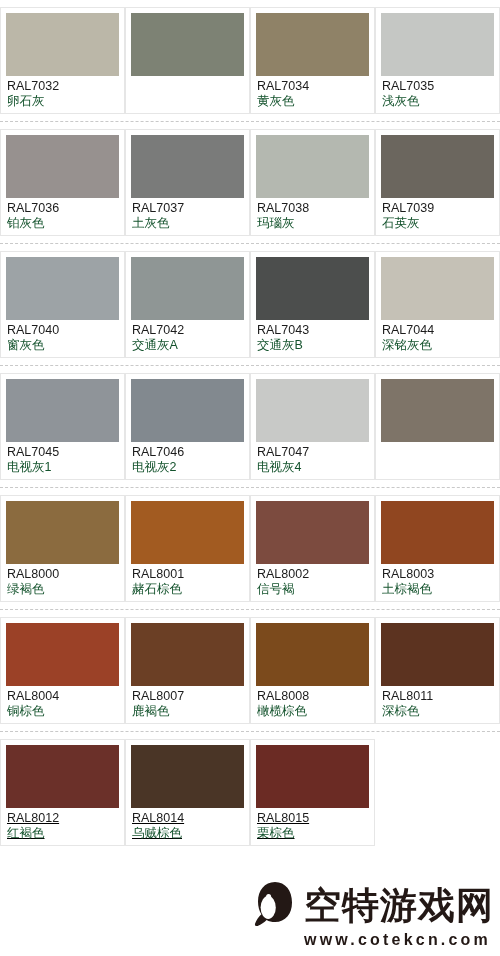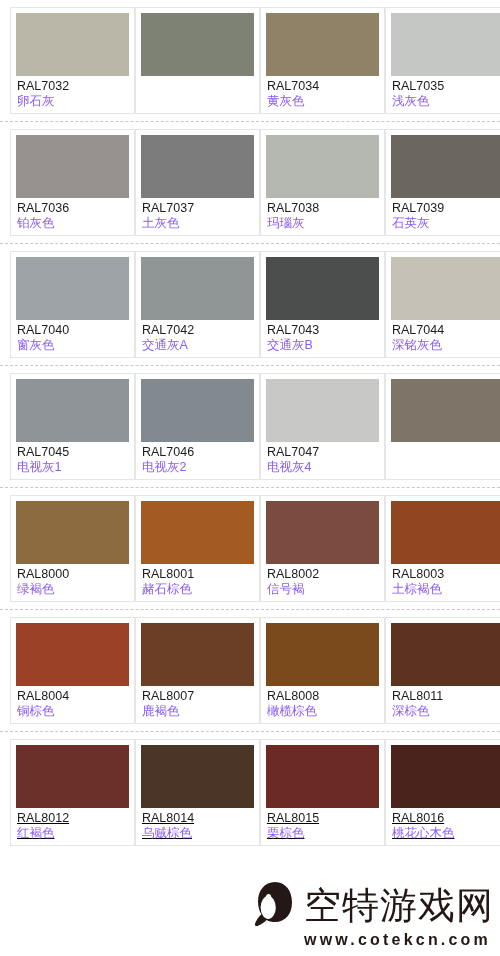--- a/index.html
+++ b/index.html
@@ -20,21 +20,21 @@
     display: flex;
     flex-direction: column;
     width: 500px;
   }
 
   .swatch-row {
     display: flex;
     flex-direction: row;
     width: 500px;
     border-bottom: 1px dashed #c9c9c9;
-    padding: 7px 0 7px 10px;
+    padding: 7px 0 7px 0;
   }
 
   .swatch-row:last-child {
     border-bottom: none;
     text-decoration: underline;
   }
 
   .swatch-card {
     width: 125px;
     flex: 0 0 125px;
@@ -63,21 +63,21 @@
     line-height: 15px;
     color: #1c1c1c;
     letter-spacing: 0px;
     white-space: nowrap;
   }
 
   .swatch-name {
     display: block;
     font-size: 12.5px;
     line-height: 15px;
-    color: #8b5cf6;
+    color: #14532d;
     white-space: nowrap;
   }
 
   
   #watermark {
     position: absolute;
     right: 6px;
     bottom: 8px;
     display: flex;
     flex-direction: column;
@@ -95,21 +95,21 @@
     width: 46px;
     height: 50px;
     flex: 0 0 46px;
     margin-right: 6px;
   }
 
   .wm-title {
     font-family: "DejaVu Sans", "Liberation Sans", sans-serif;
     font-size: 37px;
     line-height: 40px;
-    font-weight: normal;
+    font-weight: bold;
     color: #231815;
     letter-spacing: 1px;
     white-space: nowrap;
   }
 
   .wm-url {
     margin-left: 52px;
     margin-top: 1px;
     font-family: "Liberation Sans", "DejaVu Sans", sans-serif;
     font-size: 16px;
@@ -309,27 +309,20 @@
         <div class="swatch-labels">
           <span class="swatch-code">RAL8014</span>
           <span class="swatch-name">乌贼棕色</span>
         </div>
       </div>
       <div class="swatch-card">
         <div class="swatch-chip" style="background: rgb(107, 43, 36);"></div>
         <div class="swatch-labels">
           <span class="swatch-code">RAL8015</span>
           <span class="swatch-name">栗棕色</span>
-        </div>
-      </div>
-      <div class="swatch-card">
-        <div class="swatch-chip" style="background: rgb(74, 36, 28);"></div>
-        <div class="swatch-labels">
-          <span class="swatch-code">RAL8016</span>
-          <span class="swatch-name">桃花心木色</span>
         </div>
       </div>
     </div>
   </div>
 
 <div id="watermark">
   <div class="wm-top">
     <span class="wm-logo">
       <svg viewBox="0 0 46 50" width="46" height="50" aria-hidden="true">
         <path d="M23 1 C12.5 1 6 9.5 6 20.5 C6 26 7.4 30 9.4 33.2 C6.6 35.6 4.4 39 3.1 42.4 C2.4 44.3 3.9 45.6 5.6 44.9 C9.2 43.4 12.4 41.2 14.6 38.9 C16.9 40.2 19.7 41 23 41 C33.5 41 40 33 40 21.5 C40 9.8 33.5 1 23 1 Z" fill="#231815"></path>

